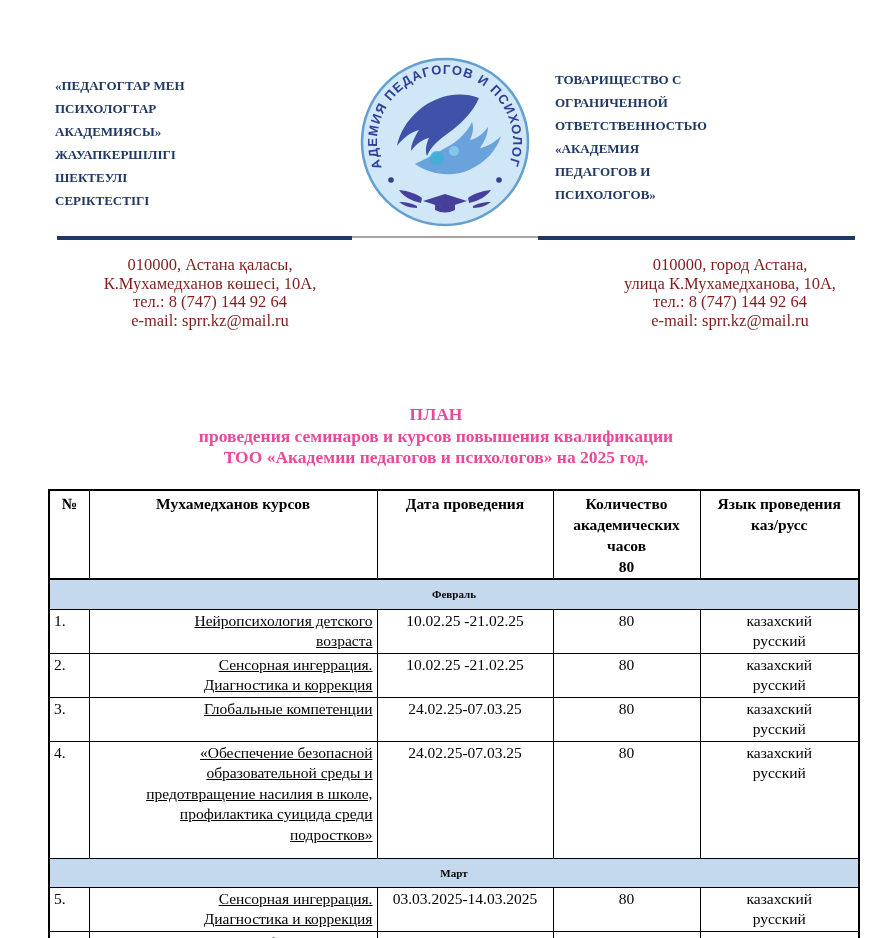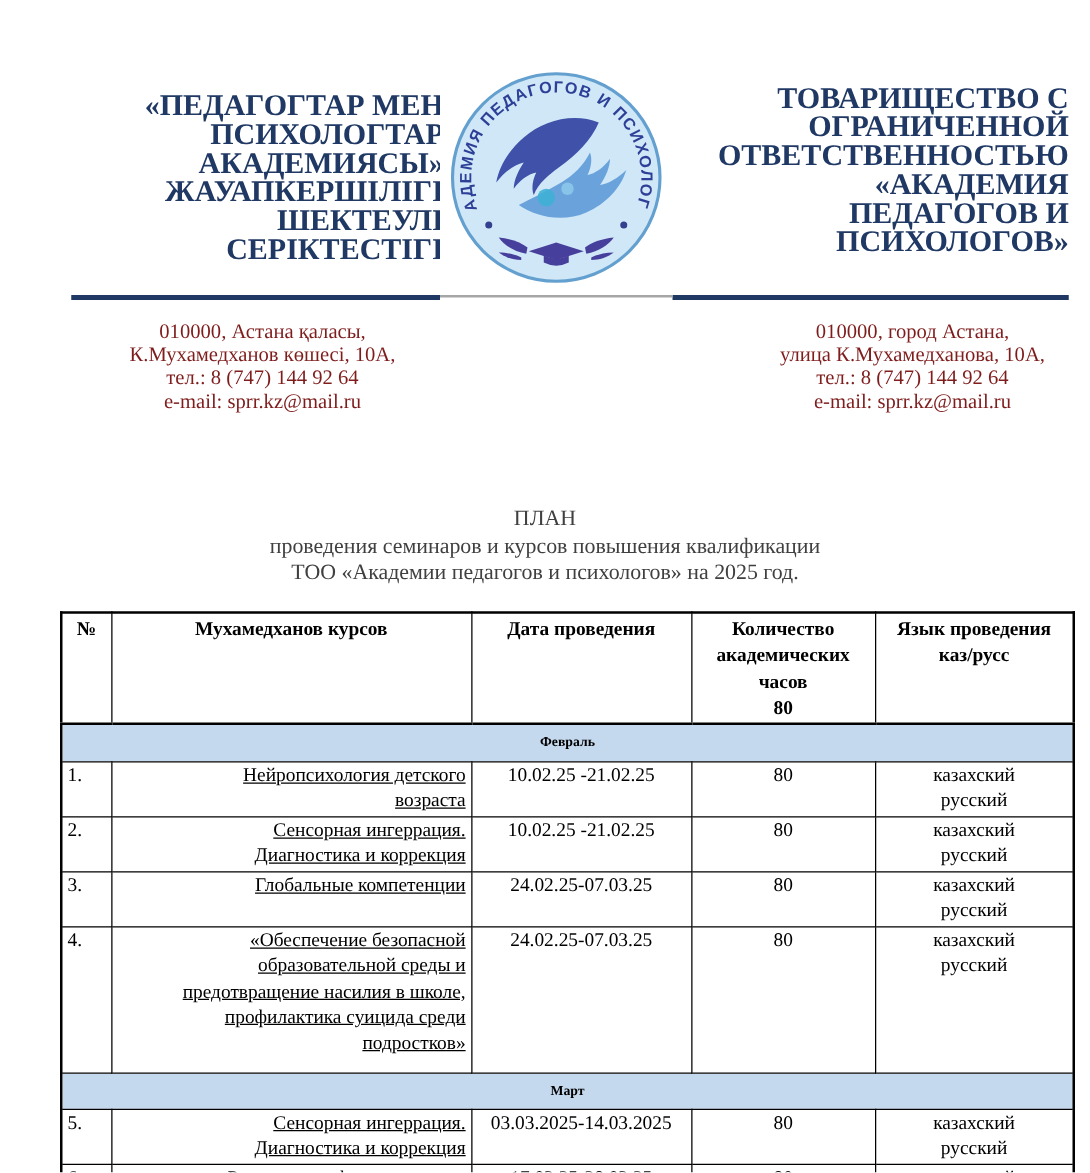--- a/index.html
+++ b/index.html
@@ -6,22 +6,22 @@
   html,body { background:#fff; }
   body { font-family:"Liberation Serif","DejaVu Serif",serif; color:#000; }
   .page {
     position:relative; width:872px; height:938px;
     background:#fff; overflow:hidden; margin:0 auto;
   }
   .ml { white-space:pre-line; }
 
   
   .org-name {
-    position:absolute; width:300px; text-align:right;
-    font-weight:bold; font-size:24px; line-height:23px; color:#1f3864;
+    position:absolute; width:300px; text-align:left;
+    font-weight:bold; font-size:13px; line-height:23px; color:#1f3864;
   }
   .org-name.kz { left:55px; top:74px; }
   .org-name.ru { left:555px; top:68px; }
 
   .head-rule {
     position:absolute; left:57px; top:236px; width:798px; height:4px;
     background:#1f3864; z-index:1;
   }
   .logo-box {
     position:absolute; left:352px; top:50px; width:186px; height:190px;
@@ -36,21 +36,21 @@
   .org-addr {
     position:absolute; width:320px; top:256px; text-align:center;
     font-size:16.5px; line-height:18.5px; color:#7f1d1d;
   }
   .org-addr.kz { left:50px; }
   .org-addr.ru { left:570px; }
 
   
   .plan-title {
     position:absolute; left:0; top:404px; width:872px; text-align:center;
-    font-weight:normal; font-size:17.5px; line-height:21.5px; color:#404040;
+    font-weight:bold; font-size:17.5px; line-height:21.5px; color:#ec4899;
   }
 
   
   table.plan {
     position:absolute; left:48px; top:489px; width:810px;
     border-collapse:collapse; table-layout:fixed;
     font-size:15.5px; line-height:20.5px;
   }
   table.plan, table.plan td, table.plan th { border:1.5px solid #000; }
   table.plan { border-width:2px; }

